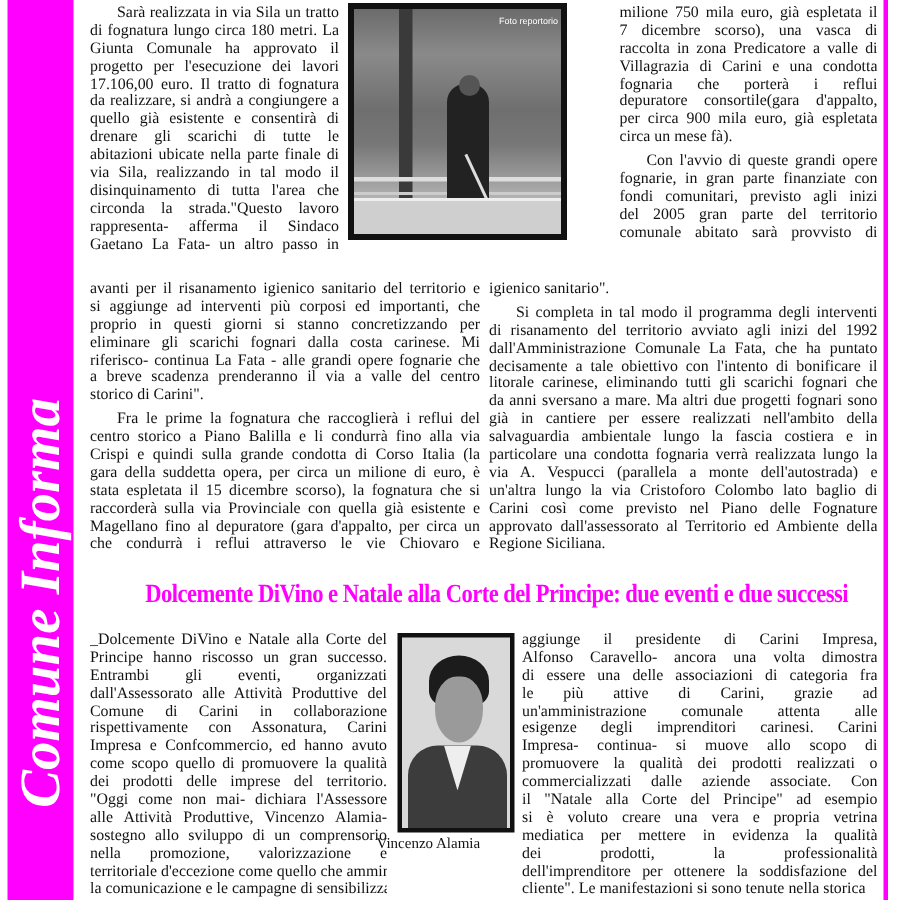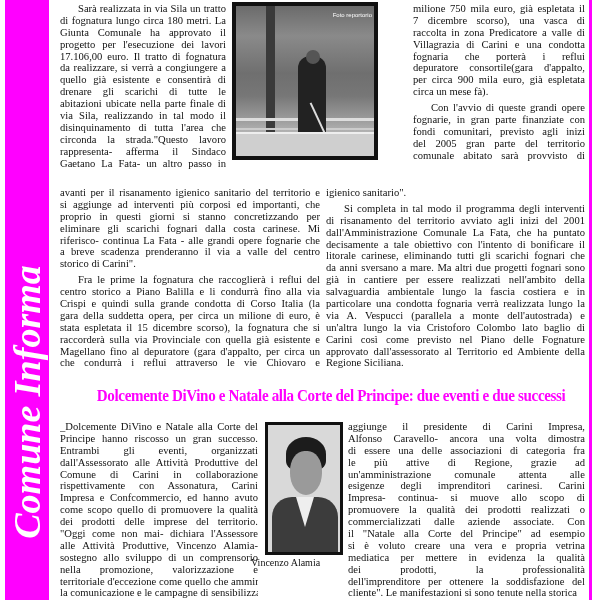--- a/index.html
+++ b/index.html
@@ -41,21 +41,21 @@
   <div class="sidebar-title">Comune Informa</div>
 </div>
 <div class="right-rule"></div>
 
 <div class="p" id="a1-left-top" style="left:60px; top:3px; width:166px;">
     <span class="ln" style="padding-left: 18px;">Sarà realizzata in via Sila un tratto</span>
     <span class="ln">di fognatura lungo circa 180 metri. La</span>
     <span class="ln">Giunta Comunale ha approvato il</span>
     <span class="ln">progetto per l'esecuzione dei lavori</span>
     <span class="ln">17.106,00 euro. Il tratto di fognatura</span>
-    <span class="ln">da realizzare, si verrà a congiungere a</span>
+    <span class="ln">da realizzare, si andrà a congiungere a</span>
     <span class="ln">quello già esistente e consentirà di</span>
     <span class="ln">drenare gli scarichi di tutte le</span>
     <span class="ln">abitazioni ubicate nella parte finale di</span>
     <span class="ln">via Sila, realizzando in tal modo il</span>
     <span class="ln">disinquinamento di tutta l'area che</span>
     <span class="ln">circonda la strada."Questo lavoro</span>
     <span class="ln">rappresenta- afferma il Sindaco</span>
     <span class="ln">Gaetano La Fata- un altro passo in</span>
   </div>
 <div class="photo1">
@@ -98,21 +98,21 @@
     <span class="ln last">circa un mese fà).</span>
     <span class="ln" style="padding-left: 18px; margin-top: 4px;">Con l'avvio di queste grandi opere</span>
     <span class="ln">fognarie, in gran parte finanziate con</span>
     <span class="ln">fondi comunitari, previsto agli inizi</span>
     <span class="ln">del 2005 gran parte del territorio</span>
     <span class="ln">comunale abitato sarà provvisto di</span>
   </div>
 <div class="p" id="a1-right-wide" style="left:326px; top:187px; width:259px;">
     <span class="ln last">igienico sanitario".</span>
     <span class="ln" style="padding-left: 18px; margin-top: 4px;">Si completa in tal modo il programma degli interventi</span>
-    <span class="ln">di risanamento del territorio avviato agli inizi del 2001</span>
+    <span class="ln">di risanamento del territorio avviato agli inizi del 1992</span>
     <span class="ln">dall'Amministrazione Comunale La Fata, che ha puntato</span>
     <span class="ln">decisamente a tale obiettivo con l'intento di bonificare il</span>
     <span class="ln">litorale carinese, eliminando tutti gli scarichi fognari che</span>
     <span class="ln">da anni sversano a mare. Ma altri due progetti fognari sono</span>
     <span class="ln">già in cantiere per essere realizzati nell'ambito della</span>
     <span class="ln">salvaguardia ambientale lungo la fascia costiera e in</span>
     <span class="ln">particolare una condotta fognaria verrà realizzata lungo la</span>
     <span class="ln">via A. Vespucci (parallela a monte dell'autostrada) e</span>
     <span class="ln">un'altra lungo la via Cristoforo Colombo lato baglio di</span>
     <span class="ln">Carini così come previsto nel Piano delle Fognature</span>
@@ -144,21 +144,21 @@
     <div class="collar"></div>
     <div class="hair"></div>
     <div class="face"></div>
   </div>
 </div>
 <div class="caption2">Vincenzo Alamia</div>
 <div class="p" id="a2-right" style="left:348px; top:421px; width:237px;">
     <span class="ln">aggiunge il presidente di Carini Impresa,</span>
     <span class="ln">Alfonso Caravello- ancora una volta dimostra</span>
     <span class="ln">di essere una delle associazioni di categoria fra</span>
-    <span class="ln">le più attive di Regione, grazie ad</span>
+    <span class="ln">le più attive di Carini, grazie ad</span>
     <span class="ln">un'amministrazione comunale attenta alle</span>
     <span class="ln">esigenze degli imprenditori carinesi. Carini</span>
     <span class="ln">Impresa- continua- si muove allo scopo di</span>
     <span class="ln">promuovere la qualità dei prodotti realizzati o</span>
     <span class="ln">commercializzati dalle aziende associate. Con</span>
     <span class="ln">il "Natale alla Corte del Principe" ad esempio</span>
     <span class="ln">si è voluto creare una vera e propria vetrina</span>
     <span class="ln">mediatica per mettere in evidenza la qualità</span>
     <span class="ln">dei prodotti, la professionalità</span>
     <span class="ln">dell'imprenditore per ottenere la soddisfazione del</span>

